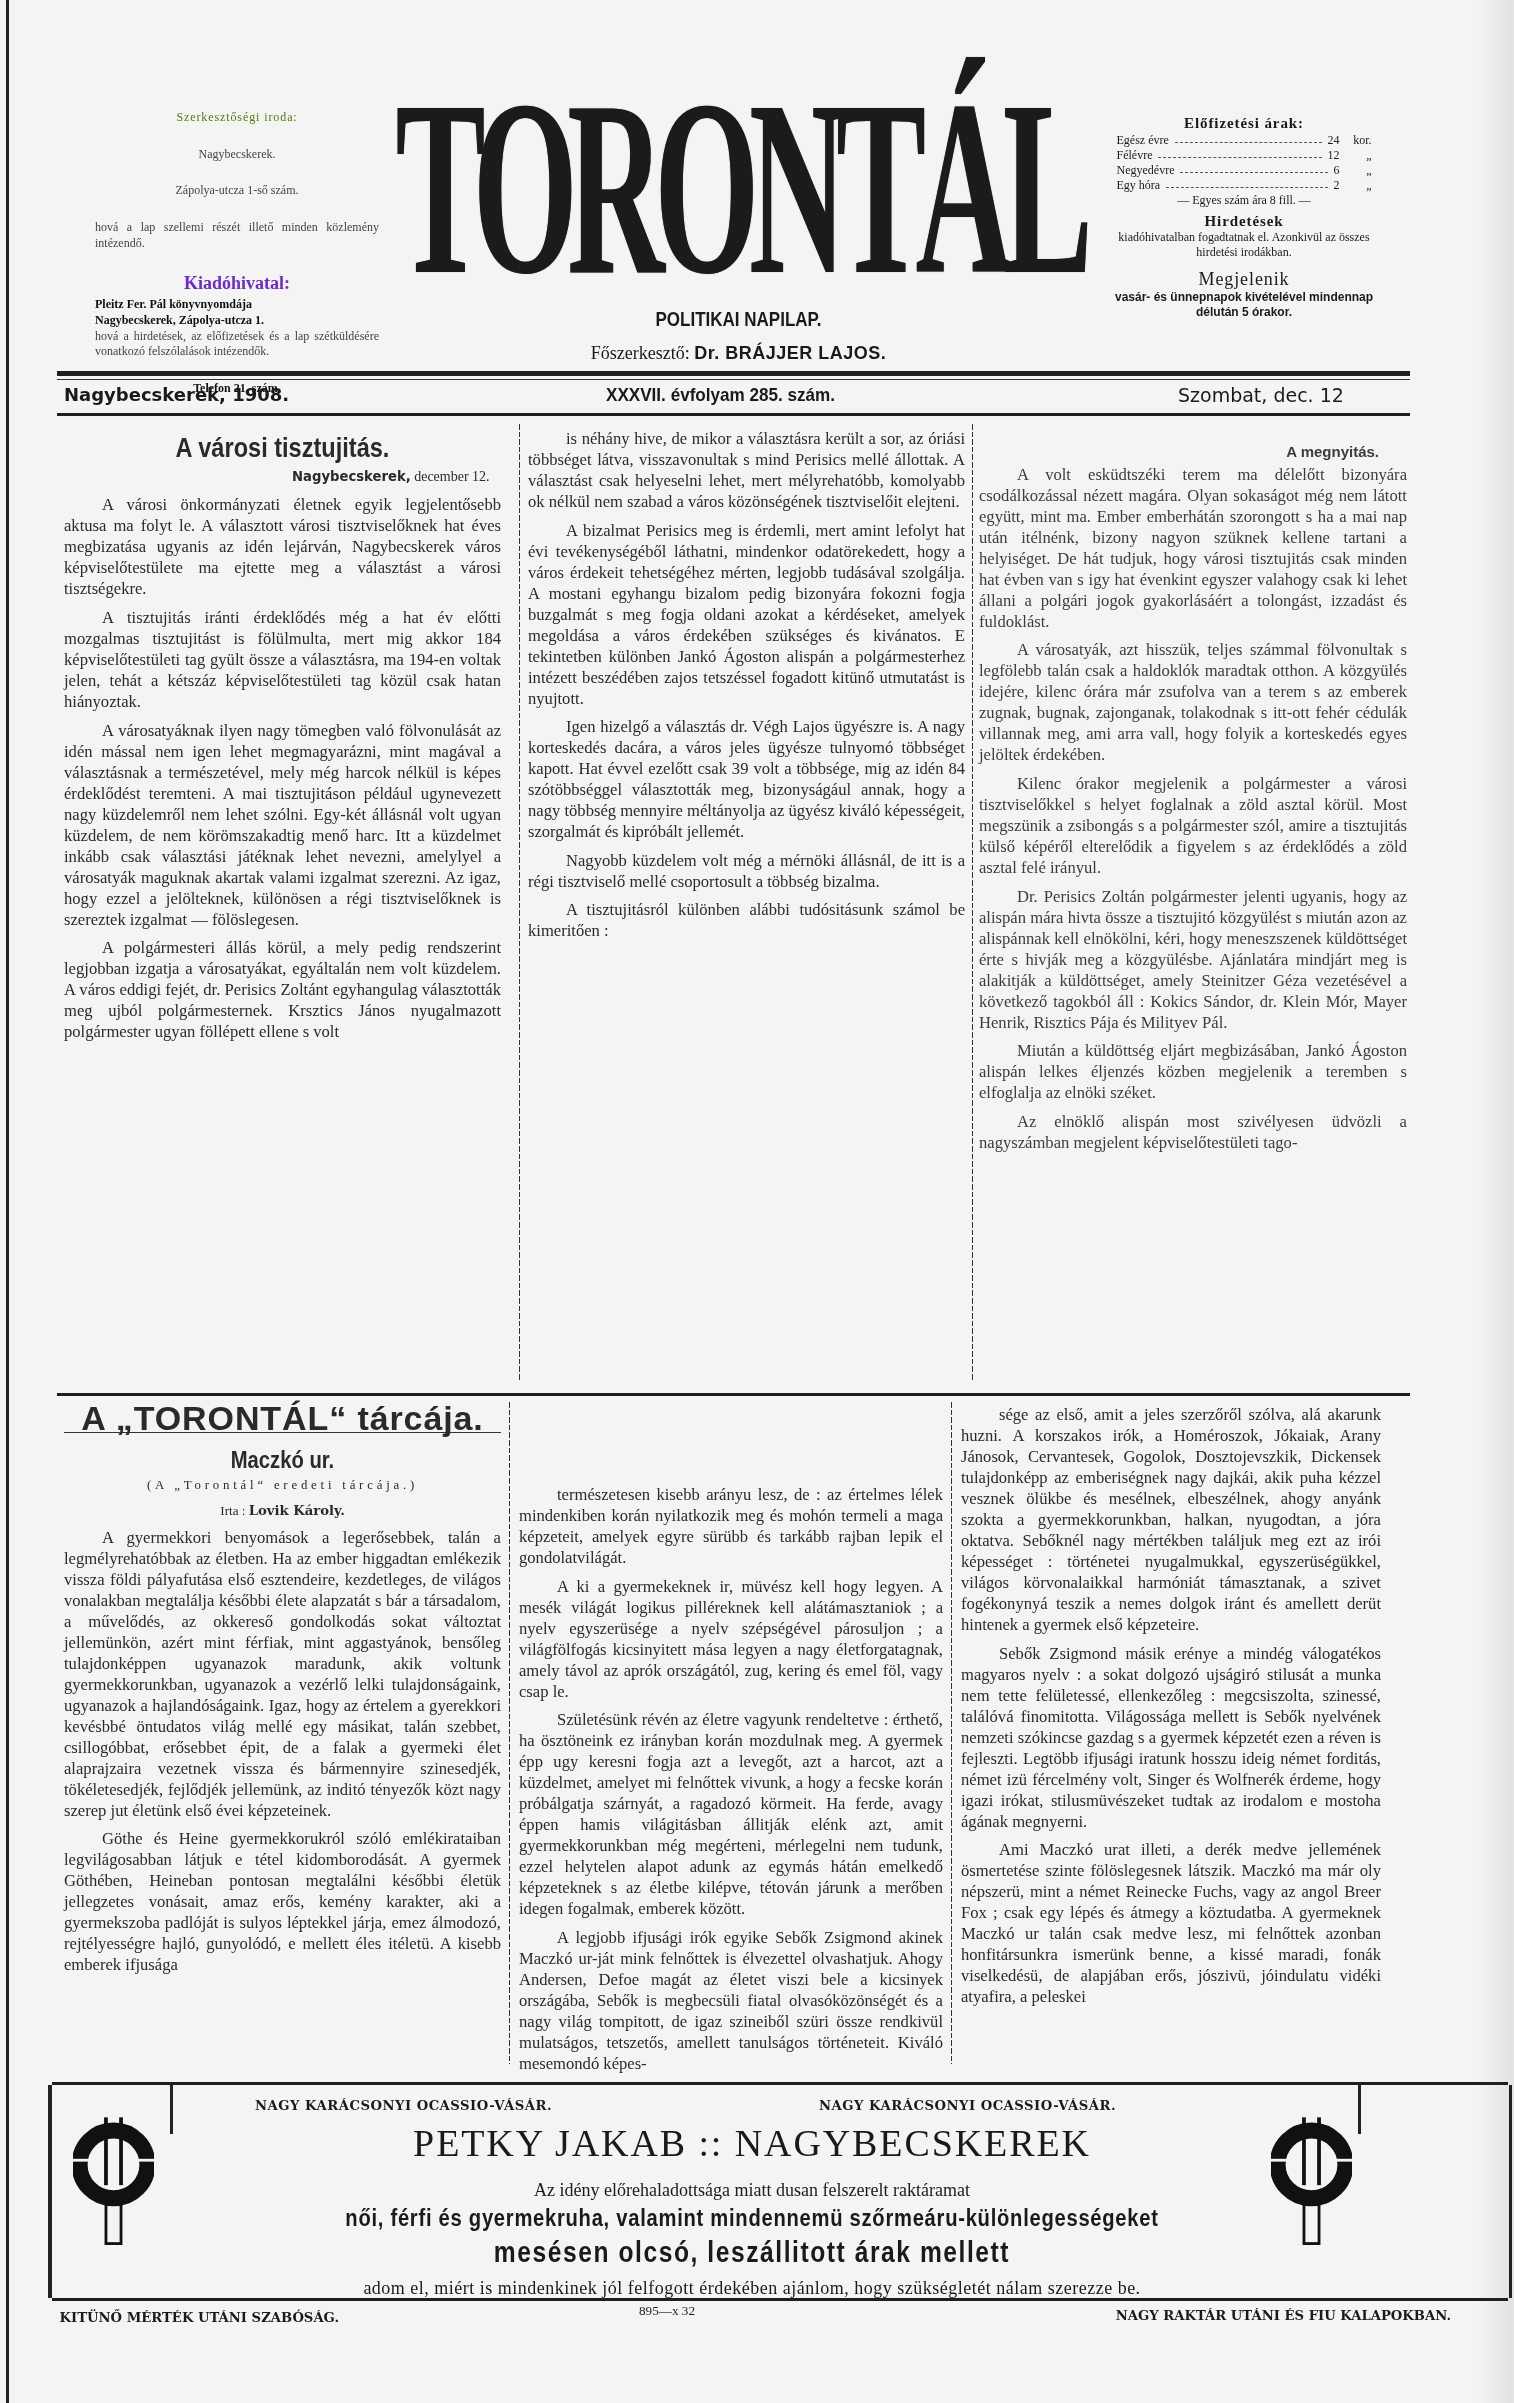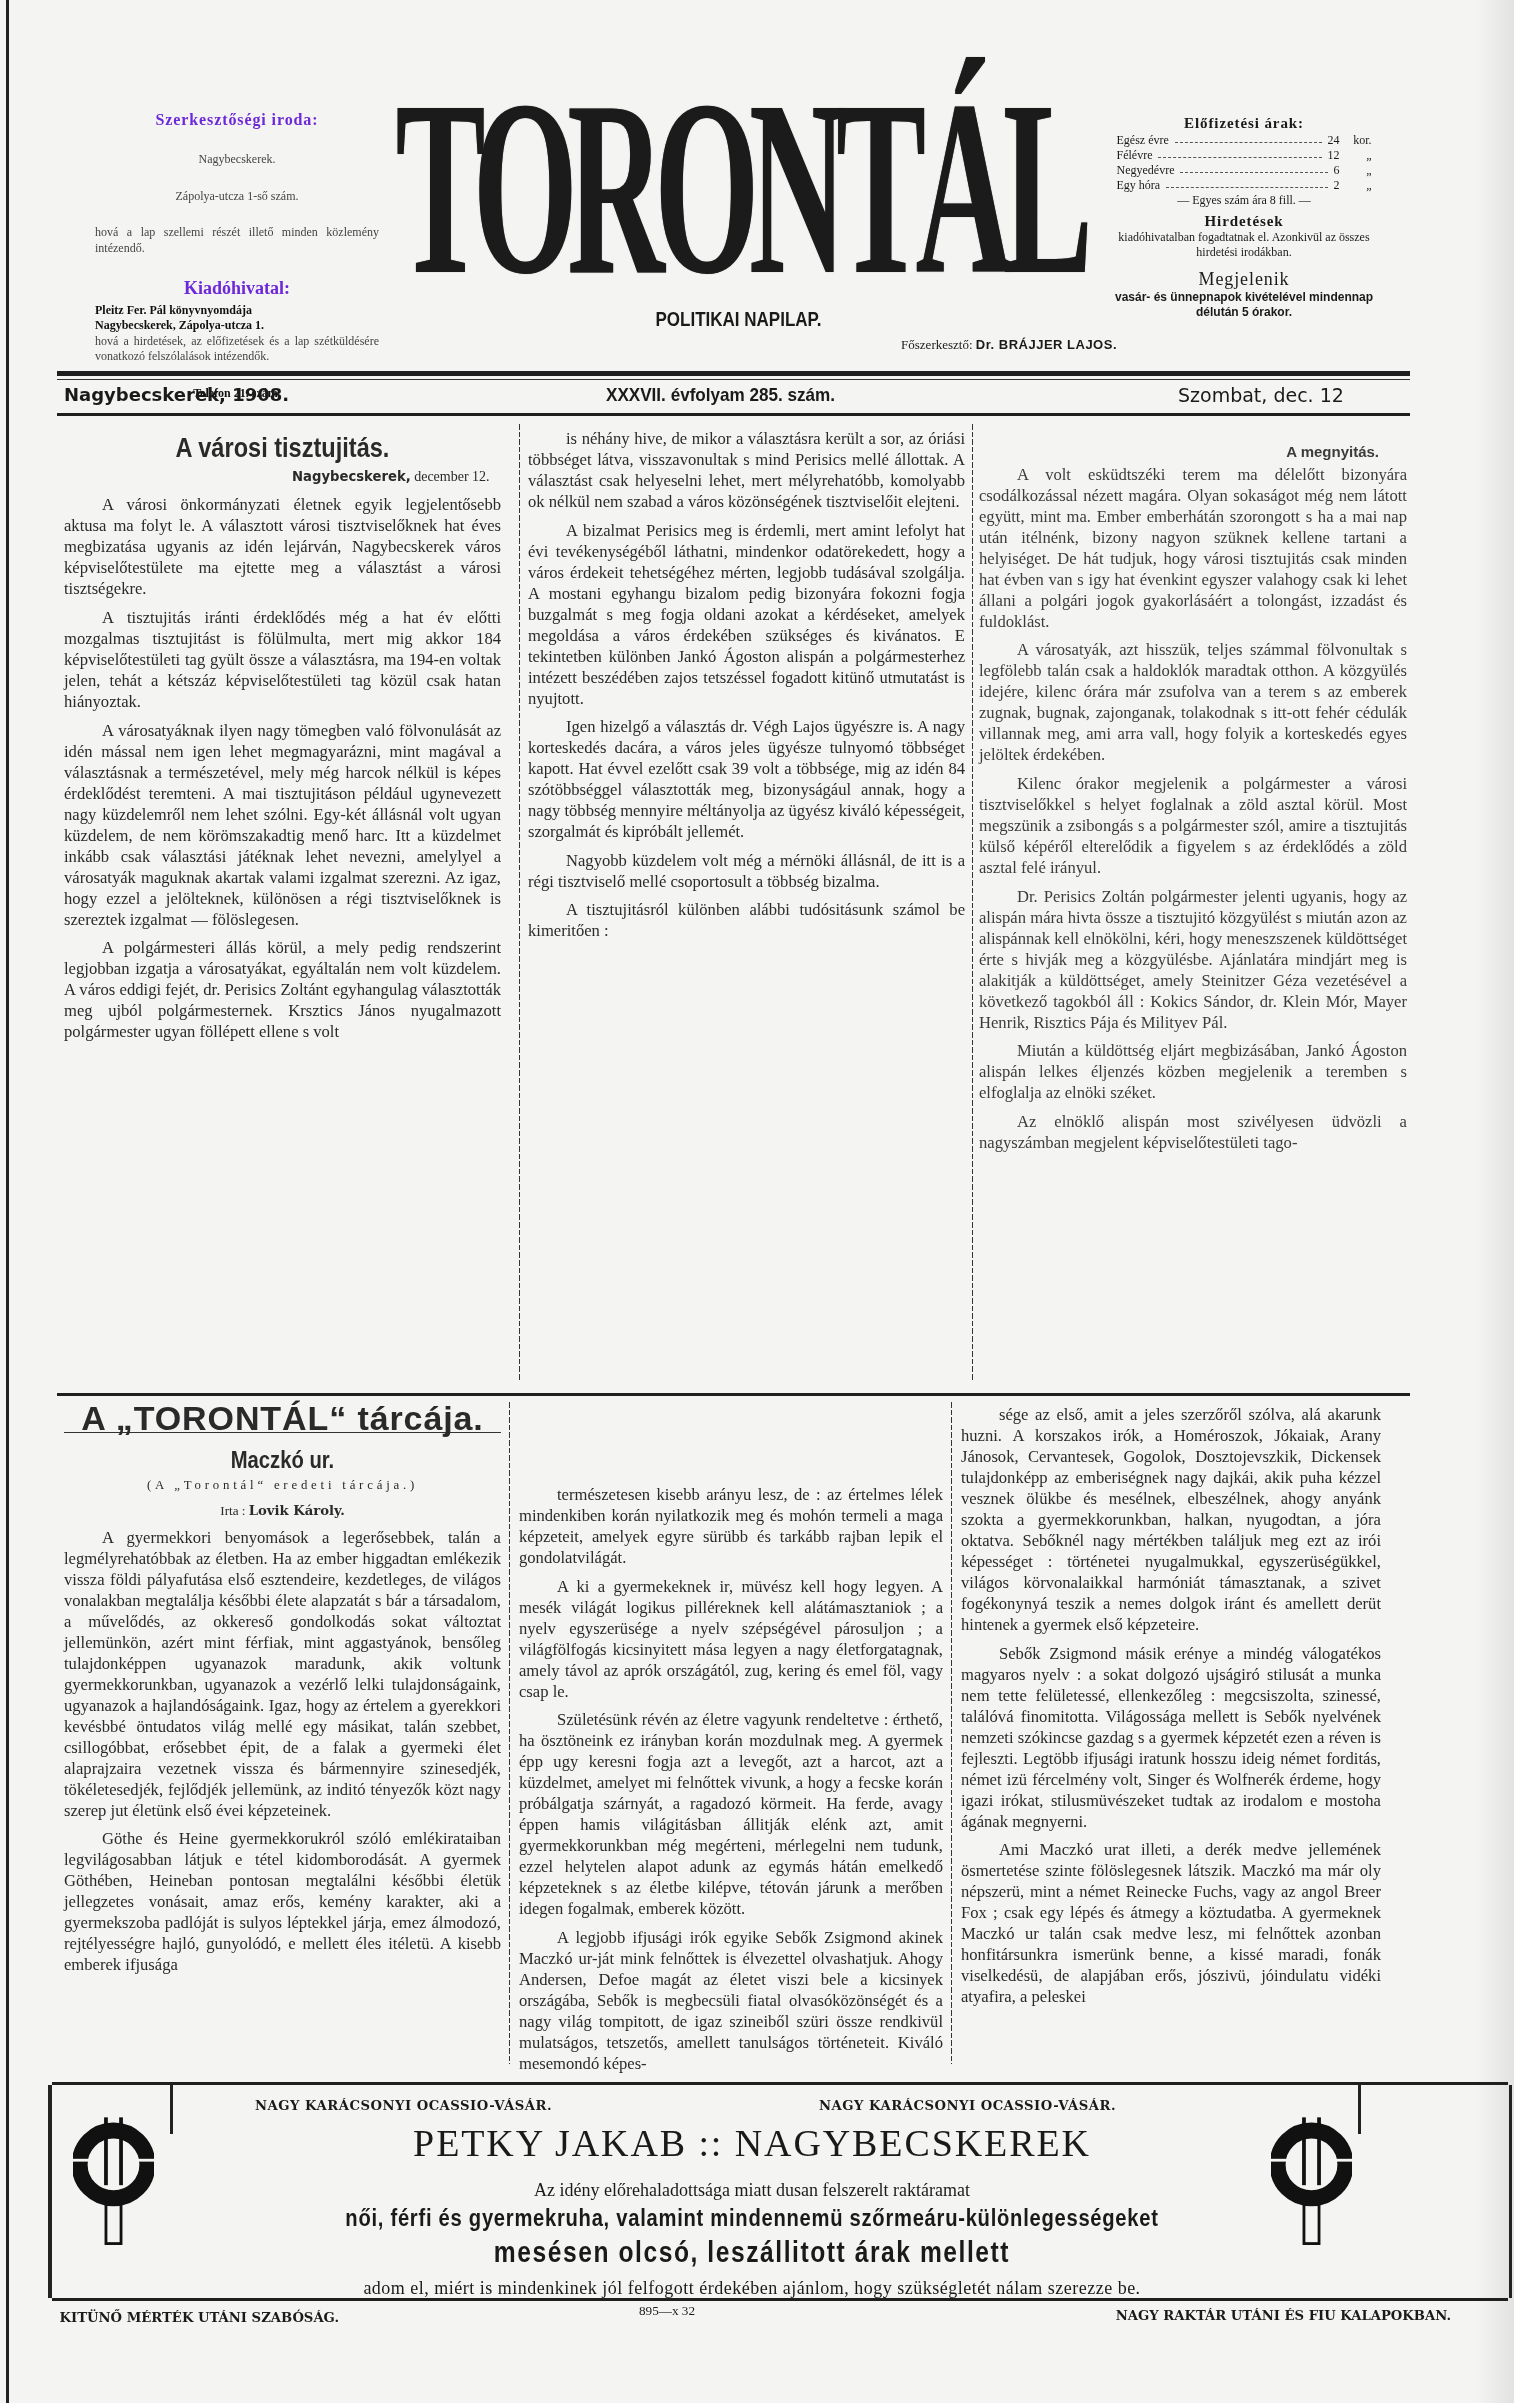--- a/index.html
+++ b/index.html
@@ -3,29 +3,29 @@
 <meta charset="utf-8">
 <style>
   html, body { margin:0; padding:0; }
   body { width:1514px; height:2404px; background:#f4f4f2; position:relative; overflow:hidden; font-family:"Liberation Serif","DejaVu Serif",serif; color:#1a1a1a; }
   .left-rule { position:absolute; left:5.7px; top:0; width:3.8px; height:2404px; background:#222; }
   .right-edge { position:absolute; right:0; top:0; width:38px; height:2404px; background:linear-gradient(90deg,#f4f4f2,#e2e2e0); }
 
   
   .masthead { position:absolute; left:57px; top:95px; width:1353px; height:312px; }
   .box-left { position:absolute; left:38px; top:11.4px; width:284px; text-align:center; font-size:12px; line-height:1.3; color:#444; }
-  .box-left .h { font-size:16px; font-weight:bold; color:#6d28d9; letter-spacing:0.9px; margin:3.8px 0; }
+  .box-left .h { font-size:12px; font-weight:normal; color:#4d7c0f; letter-spacing:0.9px; margin:3.8px 0; }
   .box-left .h2 { font-size:18px; font-weight:bold; color:#6d28d9; margin:5.7px 0 1.9px; }
   .box-left .p { margin:21px 0;font-family:Liberation Serif, serif; }
   .box-left .just { text-align:justify; text-align-last:left; }
   .box-left .strong { color:#111; font-weight:bold; }
   .logo { position:absolute; left:303px; top:7.6px; width:757px; height:189px; display:flex; align-items:flex-end; justify-content:center; }
   .logo span { font-family:"Liberation Serif",serif; font-weight:bold; font-size:218px; line-height:180px; letter-spacing:-17px; color:#1b1b1b; transform:scaleX(0.62) scaleY(1.15); transform-origin:center bottom; display:inline-block; text-shadow:0 0 0.9px #555; }
   .subtitle { position:absolute; left:303px; top:213px; width:757px; text-align:center; font-family:"Liberation Sans",sans-serif; font-weight:bold; font-size:20px; transform:scaleX(0.85); }
-  .editor { position:absolute; left:303px; top:242px; width:757px; text-align:right; font-size:13px; }
+  .editor { position:absolute; left:303px; top:248px; width:757px; text-align:center; font-size:18px; }
   .editor b { font-family:"Liberation Sans",sans-serif; letter-spacing:0.5px; }
   .box-right { position:absolute; left:1050px; top:19px; width:274px; font-size:12px; line-height:1.25; }
   .box-right .h { text-align:center; font-size:15px; font-weight:bold; letter-spacing:0.9px; }
   .price-row { display:flex; justify-content:space-between; padding:0 9.5px; }
   .price-row .dash { flex:1; border-bottom:0.9px dashed #555; margin:0 5.7px 4.7px; }
   .box-right .c { text-align:center; }
   .box-right .big { text-align:center; font-size:18px; letter-spacing:0.9px; margin-top:7.6px; }
   .box-right .sans { font-family:"Liberation Sans",sans-serif; font-weight:bold; text-align:center; font-size:12px; }
 
   .rule-thick { position:absolute; height:4.7px; background:#1f1f1f; }

